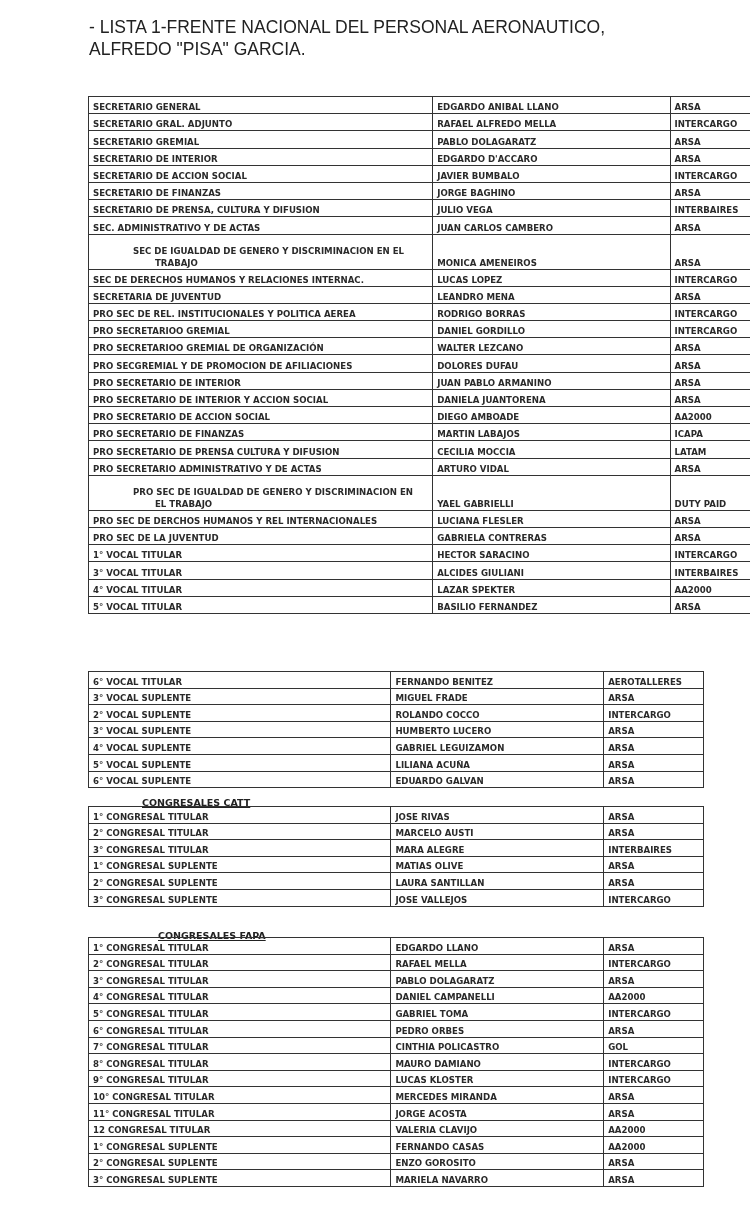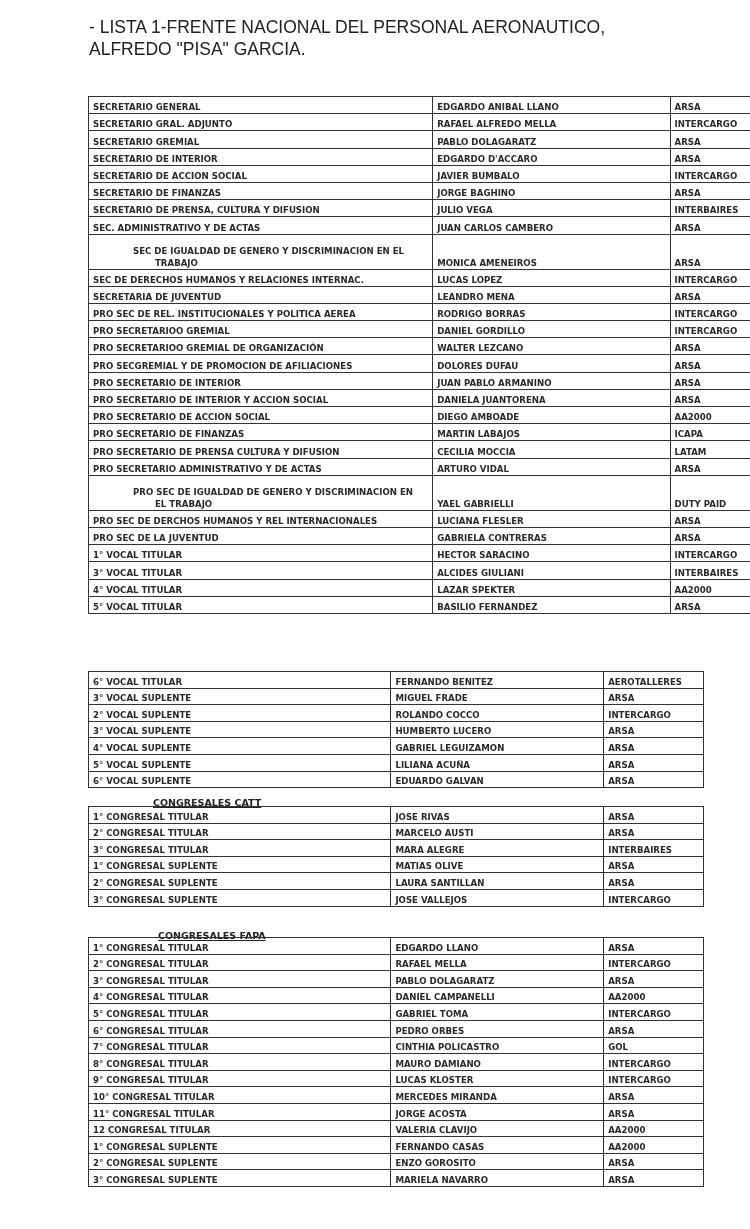--- a/index.html
+++ b/index.html
@@ -16,21 +16,21 @@
   #t3 { left: 88px; top: 806px; width: 616px; }
   #t4 { left: 88px; top: 937px; width: 616px; }
   .c1 { width: 290px; }
   .c2 { width: 200px; }
   .c3 { width: 104px; }
   #t2 .c1, #t3 .c1, #t4 .c1 { width: 297px; }
   #t2 .c2, #t3 .c2, #t4 .c2 { width: 209px; }
   #t2 .c3, #t3 .c3, #t4 .c3 { width: 98px; }
   #t2 td, #t3 td, #t4 td { height: 15.6px; }
   .sec-heading { position: absolute; font-family: "DejaVu Sans", sans-serif; font-weight: bold; font-size: 9.5px; text-decoration: underline; color: #222; }
-  #h-catt { left: 153px; top: 797px; }
+  #h-catt { left: 142px; top: 797px; }
   #h-fapa { left: 158px; top: 930px; }
 </style>
 </head>
 <body>
 
 <div class="title">
   <div>- LISTA 1-FRENTE NACIONAL DEL PERSONAL AERONAUTICO,</div>
   <div>ALFREDO "PISA" GARCIA.</div>
 </div>
 

